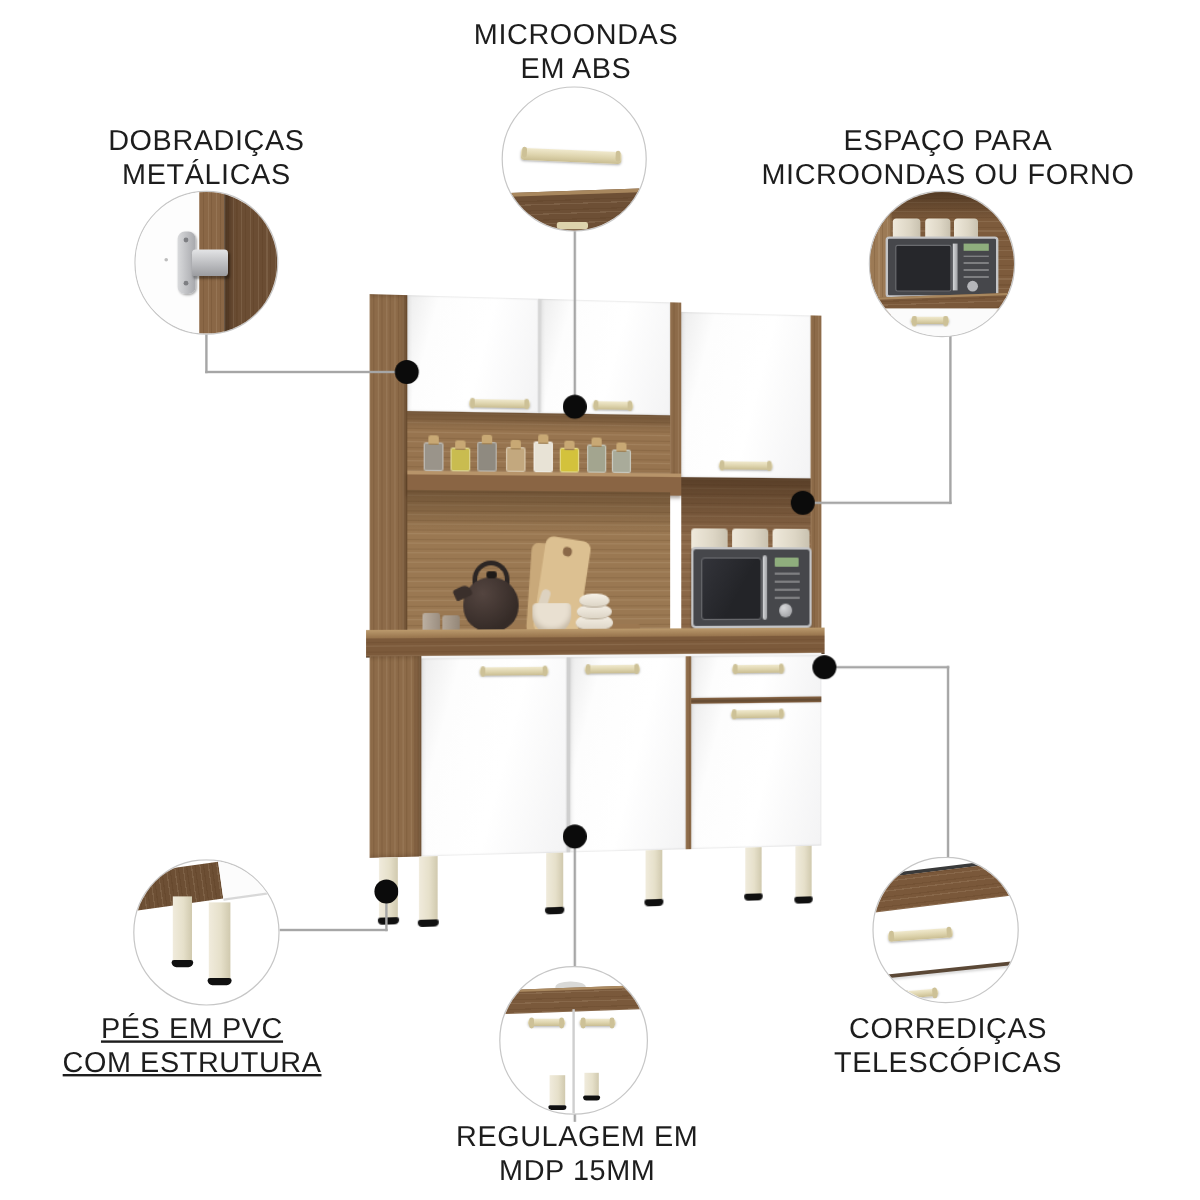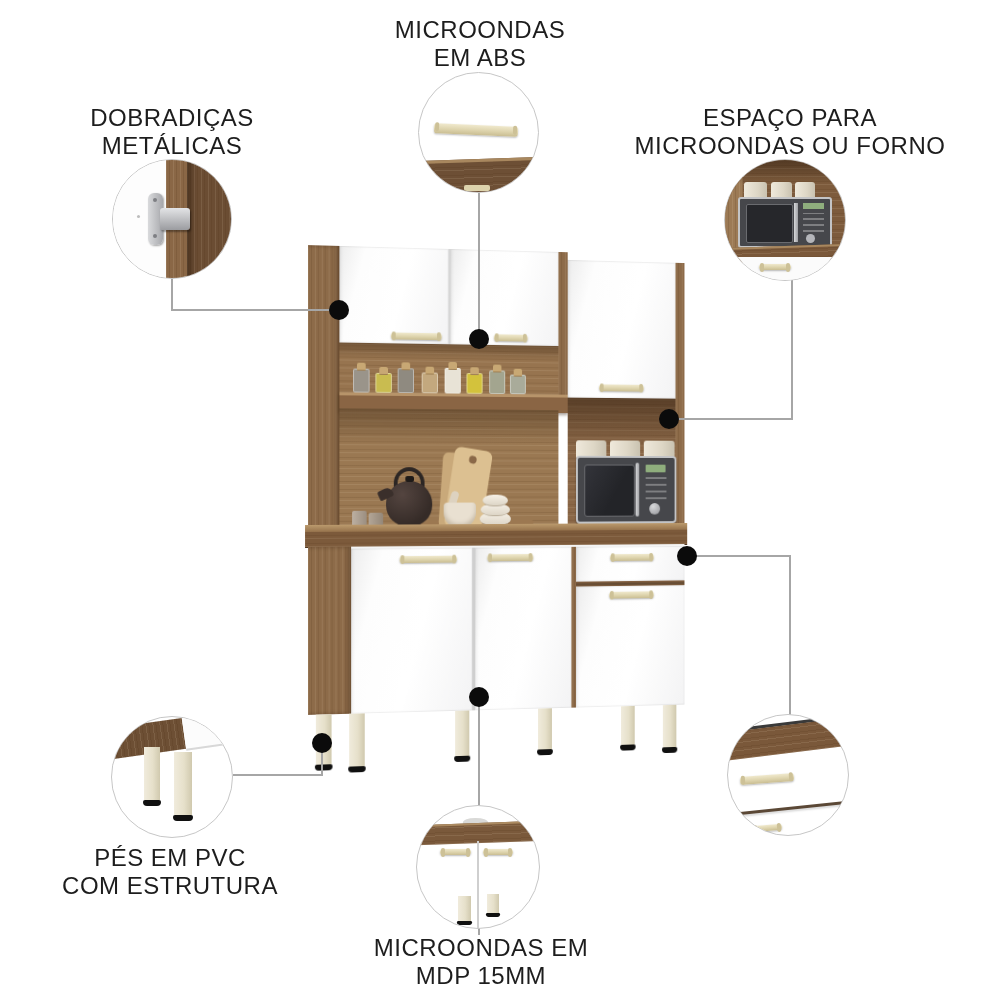--- a/index.html
+++ b/index.html
@@ -273,22 +273,26 @@
     <span>EM ABS</span>
   </div>
   <div class="lbl" style="left:790px;top:104px;">
     <span>ESPAÇO PARA</span><br>
     <span>MICROONDAS OU FORNO</span>
   </div>
   <div class="lbl" style="left:172px;top:104px;">
     <span>DOBRADIÇAS</span><br>
     <span>METÁLICAS</span>
   </div>
-  <div class="lbl" style="left:170px;top:844px;">
+  <div class="lbl" style="left:160px;top:844px;text-decoration:underline;">
     <span>PÉS EM PVC</span><br>
     <span>COM ESTRUTURA</span>
   </div>
   <div class="lbl" style="left:481px;top:934px;">
-    <span>MICROONDAS EM</span><br>
+    <span>REGULAGEM EM</span><br>
     <span>MDP 15MM</span>
   </div>
+  <div class="lbl" style="left:790px;top:844px;">
+    <span>CORREDIÇAS</span><br>
+    <span>TELESCÓPICAS</span>
+  </div>
 
 </div>
 
 </body></html>

